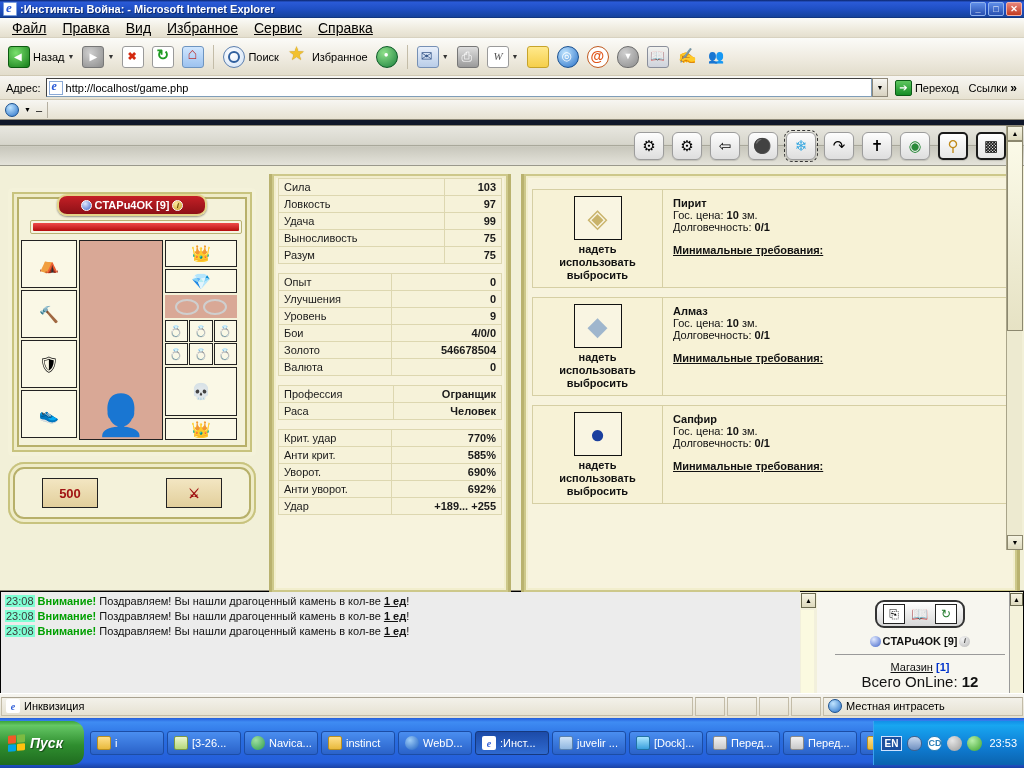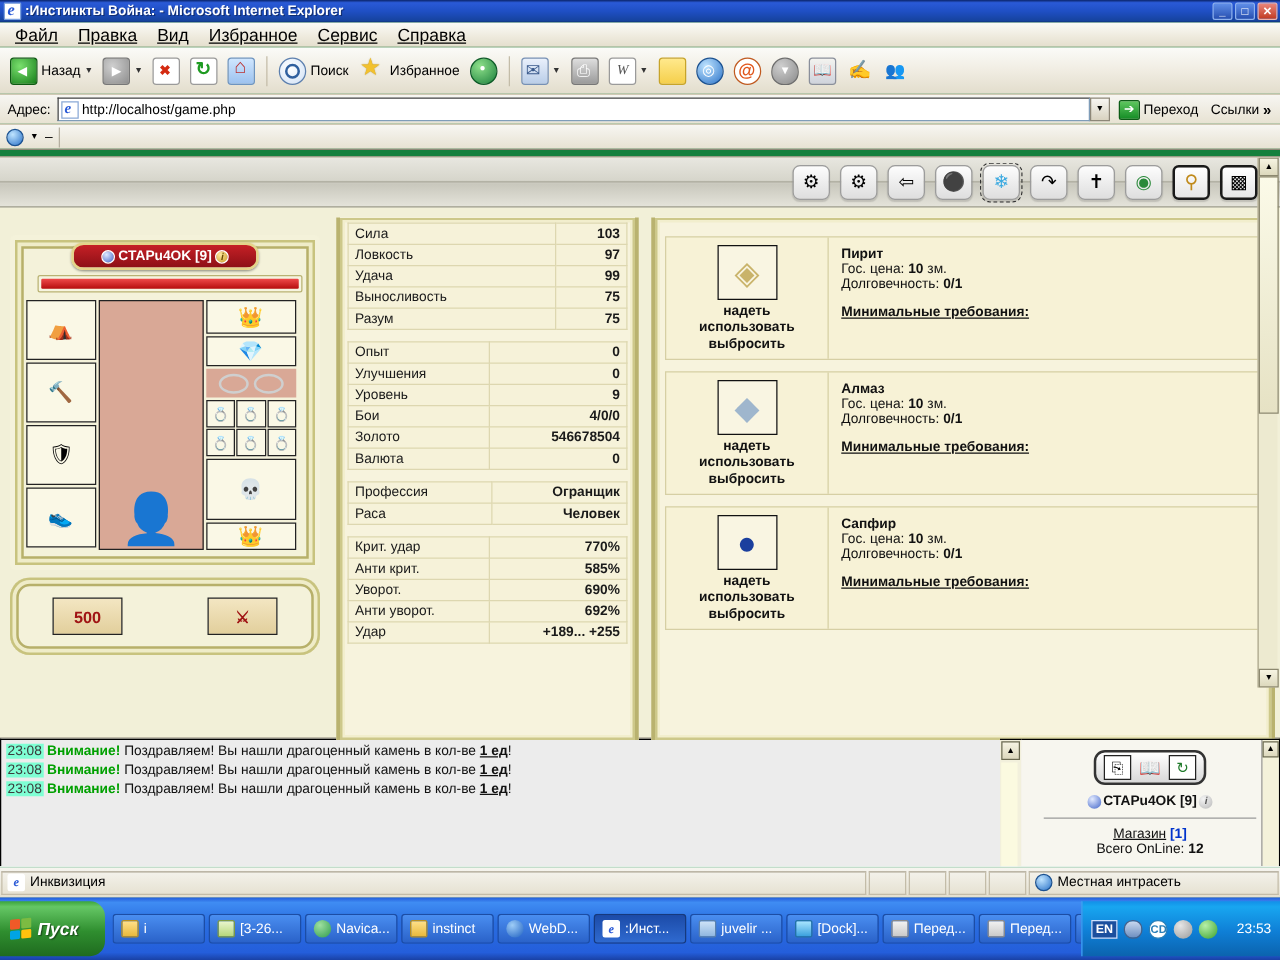--- a/index.html
+++ b/index.html
@@ -6,21 +6,21 @@
   html, body {
     margin: 0; padding: 0;
     width: 1024px; height: 768px;
     overflow: hidden;
     font-family: "Liberation Sans", sans-serif;
     font-size: 11px;
     background: #d4d0c8;
   }
 
   
-  #ie-window { width: 1024px; height: 718px; position: relative; background: #15803d; }
+  #ie-window { width: 1024px; height: 718px; position: relative; background: #0f172a; }
 
   .titlebar {
     height: 18px;
     background: linear-gradient(to bottom, #0a246a 0%, #2a5ad7 12%, #1f4fc4 50%, #16439e 92%, #0e3071 100%);
     display: flex; align-items: center; padding: 0 2px;
     color: #fff; font-weight: bold; font-size: 11px;
   }
   .title-icon {
     width: 14px; height: 14px; margin: 0 3px 0 1px;
     background: #fff; border: 1px solid #7ba0dd; border-radius: 1px;
@@ -278,21 +278,21 @@
   .sb-ib{width:22px;height:20px;border:1px solid #222;background:#fff;display:flex;align-items:center;justify-content:center;font-size:12px;margin:0 2px;}
   .sb-ib.noborder{border:none;background:transparent;}
   .sb-name{margin-top:7px;font-weight:bold;font-size:11px;color:#111;display:flex;align-items:center;gap:2px;}
   .sb-orb{width:11px;height:11px;border-radius:50%;background:radial-gradient(circle at 35% 30%,#e2eaff,#3f63c8);}
   .sb-q{width:11px;height:11px;border-radius:50%;background:radial-gradient(circle at 35% 30%,#f4f4f4,#b9b9b9);
       font-size:8px;text-align:center;line-height:10px;font-style:italic;color:#555;}
   .sb-hr{width:88%;height:1px;background:#9a9a9a;margin:7px 0 6px;}
   .sb-shop{font-size:11px;}
   .sb-shop u{color:#111;}
   .sb-shop b{color:#0033cc;}
-  .sb-online{font-size:11px;color:#111;}
+  .sb-online{font-size:15px;color:#111;}
   .sb-vscroll{position:absolute;right:0;top:0;width:14px;height:100%;background:#f4f2da;border-left:1px solid #999;}
   .sb-vbtn{width:13px;height:13px;background:linear-gradient(#f6f4e2,#ddd9bd);border:1px solid #6b6a50;
      display:flex;align-items:center;justify-content:center;font-size:7px;margin:1px auto;}
 
   
   .statusbar{position:absolute;left:0;top:693px;width:1024px;height:25px;
     background:linear-gradient(to bottom,#f6f5f0,#e4dfce);border-top:1px solid #fff;
     display:flex;align-items:center;font-size:11px;}
   .sb-cell{height:19px;border:1px solid #c3bca8;border-top-color:#a9a290;margin:0 1px;display:flex;align-items:center;padding:0 4px;}
   .sb-main{flex:1 1 auto;}
@@ -340,21 +340,21 @@
     display:flex;align-items:center;gap:5px;height:44px;padding:0 7px;
     background:linear-gradient(to bottom,#1290e8 0%,#18a6f0 10%,#0f7fd6 55%,#0b63ae 100%);
     border-left:1px solid #3ba3ef;
   }
   .tray-en{background:#1b4f9e;color:#fff;font-size:10px;font-weight:bold;padding:1px 3px;border:1px solid #cfe3ff;}
   .tray-i{width:15px;height:15px;border-radius:7px;display:flex;align-items:center;justify-content:center;font-size:10px;}
   .ti-net{background:linear-gradient(#c8d8ef,#6e8fc0);border:1px solid #44618b;}
   .ti-cd{background:#fff;border:1px solid #2a7fb8;color:#2a7fb8;font-size:9px;font-weight:bold;}
   .ti-shield{background:radial-gradient(circle at 35% 30%,#e6e6e6,#9a9a9a);border-radius:50%;}
   .ti-clover{background:radial-gradient(circle at 35% 30%,#b6f0a8,#3aa12b);border-radius:50%;}
-  .tray-clock{color:#fff;font-size:11px;margin-left:10px;}
+  .tray-clock{color:#fff;font-size:11px;margin-left:2px;}
 </style>
 </head>
 <body>
 
 <div id="ie-window">
 
   <div class="titlebar">
     <div class="title-icon"></div>
     <div class="title-text">:Инстинкты Война: - Microsoft Internet Explorer</div>
     <div class="title-buttons">

